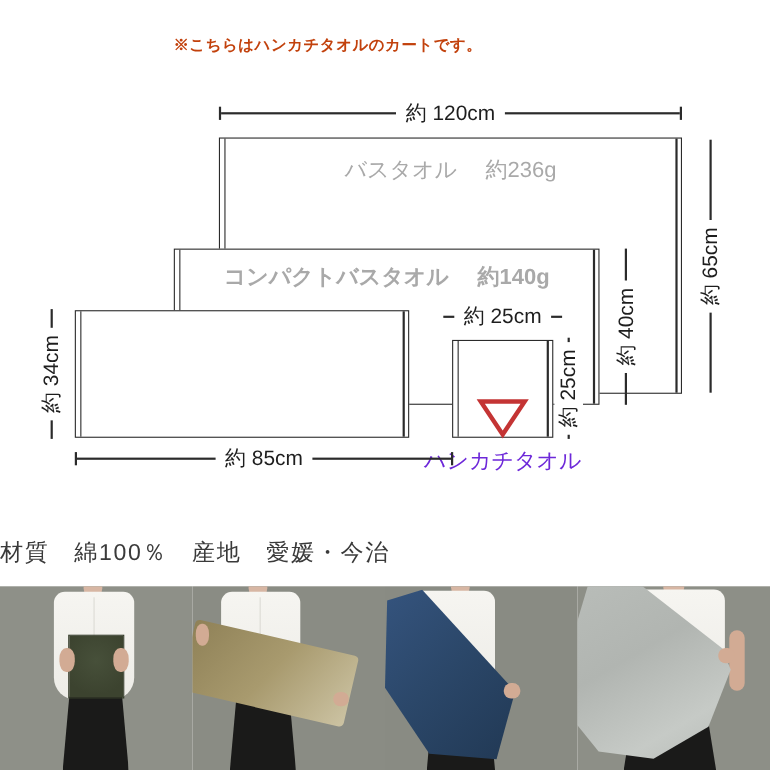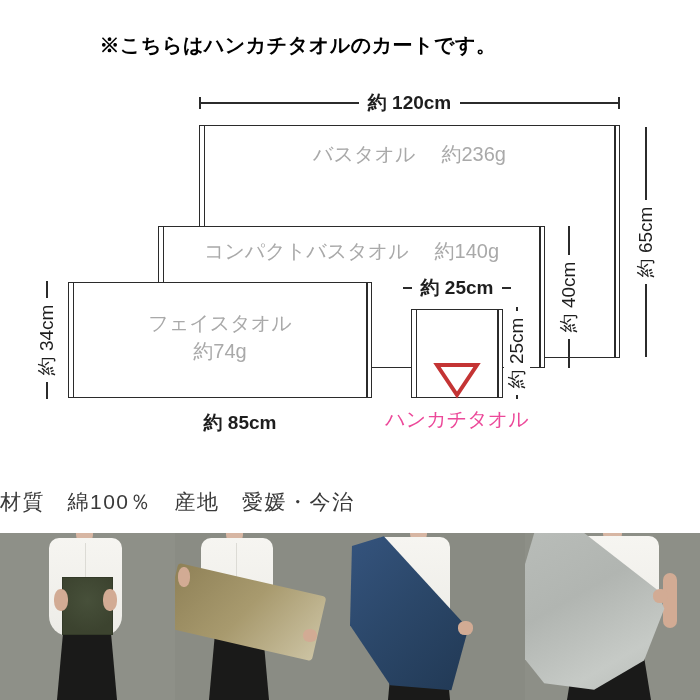--- a/index.html
+++ b/index.html
@@ -1,51 +1,51 @@
 <!DOCTYPE html>
 <html><head>
 <meta charset="utf-8">
 <style>
   html,body{margin:0;padding:0;background:#fff;}
   .canvas{position:relative;width:700px;height:700px;background:#fff;overflow:hidden;
           font-family:"Liberation Sans",sans-serif;}
 
   
   .notice{position:absolute;left:0;top:32px;width:596px;text-align:center;
-          font-size:20px;font-weight:bold;color:#000000;letter-spacing:.5px;}
+          font-size:14px;font-weight:bold;color:#c2410c;letter-spacing:.5px;}
 
   
   .rect{position:absolute;background:#fff;border:1.5px solid #2b2b2b;box-sizing:border-box;}
   .hem{position:absolute;top:0;bottom:0;width:1.5px;background:#2b2b2b;}
   .hem-l{left:3.5px;} .hem-r{right:3.5px;}
   #rect-bath{left:199px;top:125px;width:421px;height:233px;z-index:1;}
   #rect-compact{left:158px;top:226px;width:387px;height:142px;z-index:2;}
   #rect-face{left:68px;top:282px;width:304px;height:116px;z-index:3;}
   #rect-hand{left:411px;top:309px;width:92px;height:89px;z-index:4;}
 
   .rlabel{position:absolute;left:0;right:0;text-align:center;color:#a9a9a9;
           font-size:20px;white-space:nowrap;}
   .rlabel .w{margin-left:26px;}
   #rect-bath .rlabel{top:15px;}
-  #rect-compact .rlabel{top:11px;}
+  #rect-compact .rlabel{top:11px;font-weight:bold;}
   #rect-face .rlabel{top:26px;line-height:28px;}
   .hand-label{position:absolute;left:377px;top:406px;width:160px;text-align:center;
-          color:#ec4899;font-size:20px;line-height:27px;z-index:5;}
+          color:#6d28d9;font-size:20px;line-height:27px;z-index:5;}
 
   
   .dim{position:absolute;display:flex;align-items:center;z-index:5;}
   .dim .dline{flex:1;height:1.5px;background:#2b2b2b;}
   .dim .tick{width:2px;height:12px;background:#2b2b2b;}
   .dim .dlabel{padding:0 9px;font-size:19px;color:#1e1e1e;white-space:nowrap;}
-  .dim-h{height:14px;font-weight:bold;}
+  .dim-h{height:14px;}
   .dim-v{height:18px;transform:translate(-50%,-50%) rotate(-90deg);}
   .dim-v .dlabel{background:#fff;padding:0 7px;}
   #dim-120{left:199px;top:96px;width:421px;}
   #dim-110{left:158px;top:193px;width:387px;}
-  #dim-85{left:68px;top:410px;width:344px;flex-direction:column;}
+  #dim-85{left:68px;top:410px;width:344px;}
   #dim-25t{left:403px;top:279px;width:108px;height:18px;}
   #dim-34{left:47px;top:340px;width:118px;}
   #dim-25r{left:517px;top:353px;width:92px;}
   #dim-40{left:569px;top:297px;width:142px;}
   #dim-65{left:646px;top:242px;width:230px;}
 
   .marker{position:absolute;left:433px;top:362px;z-index:6;}
 
   
   .specs{position:absolute;left:0;top:488px;width:700px;text-align:left;
@@ -119,24 +119,20 @@
     <span class="hem hem-l"></span>
     <span class="hem hem-r"></span>
     <div class="rlabel">
       <span>コンパクトバスタオル</span><span class="w">約140g</span>
     </div>
   </div>
 
   <div class="rect" id="rect-face">
     <span class="hem hem-l"></span>
     <span class="hem hem-r"></span>
-    <div class="rlabel">
-      <div>フェイスタオル</div>
-      <div>約74g</div>
-    </div>
   </div>
 
   <div class="rect" id="rect-hand">
     <span class="hem hem-l"></span>
     <span class="hem hem-r"></span>
   </div>
 
   <div class="hand-label">
     <div>ハンカチタオル</div>
   </div>

